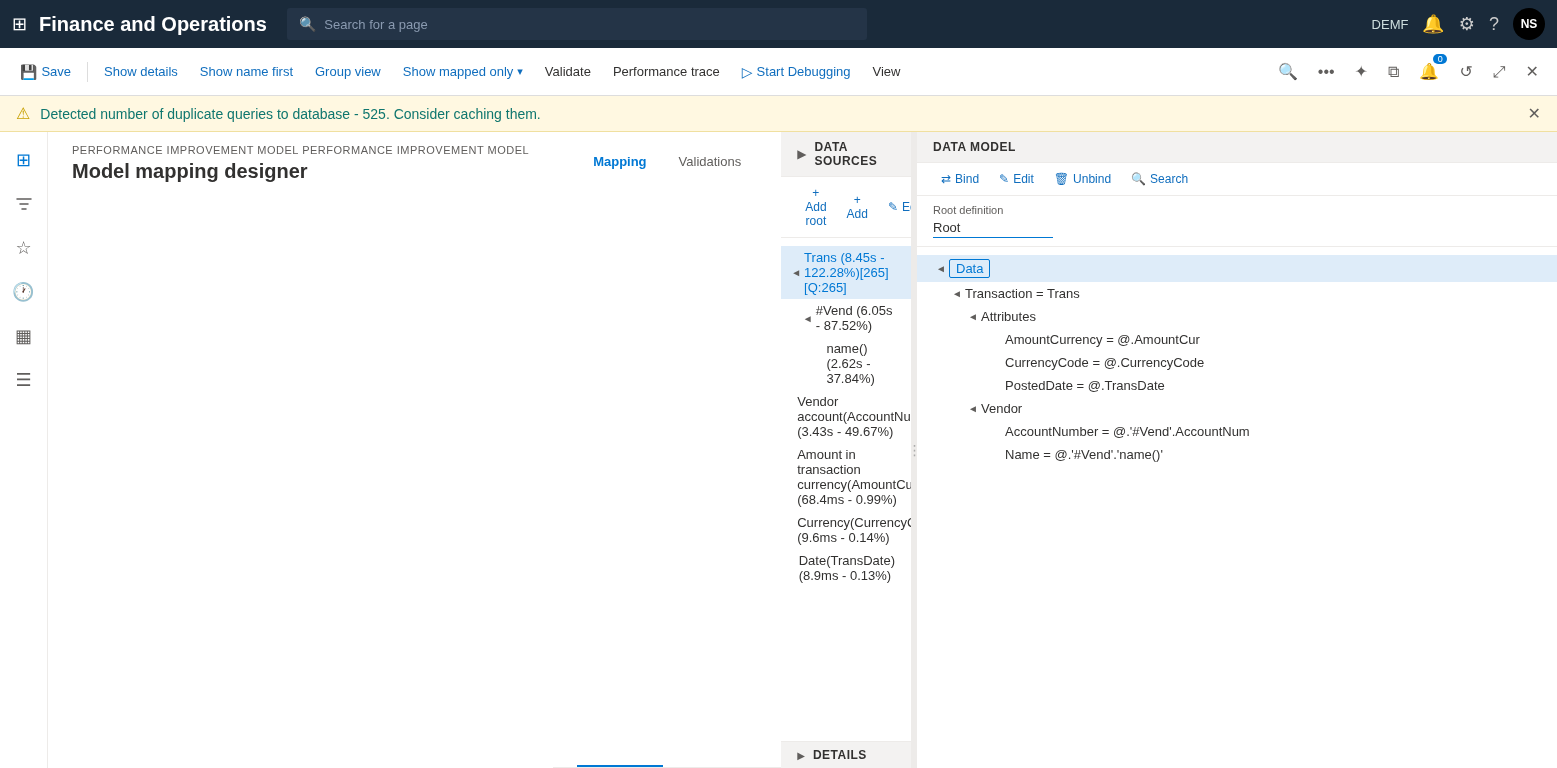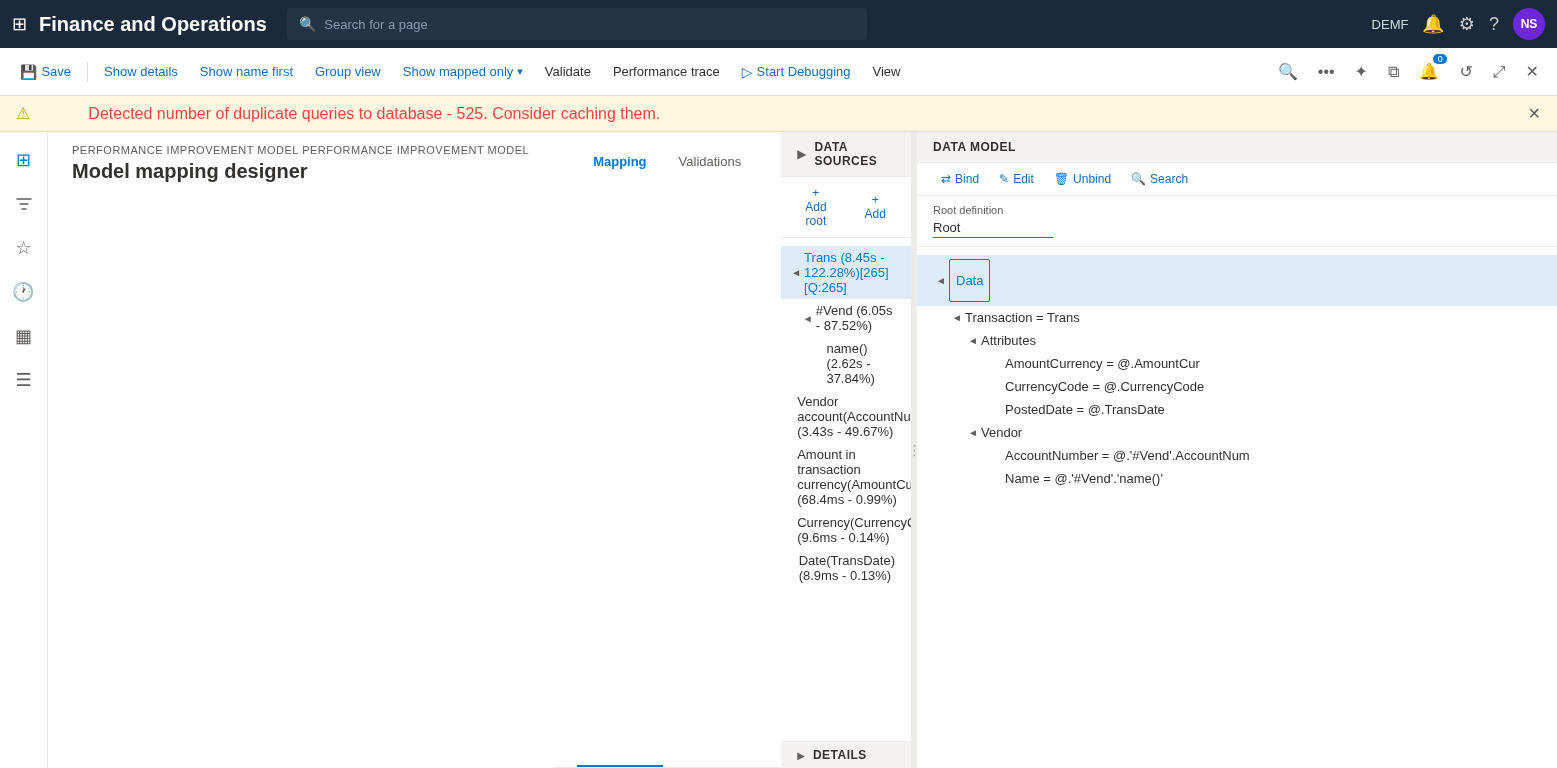--- a/index.html
+++ b/index.html
@@ -16,21 +16,21 @@
       background: #243447; border-radius: 3px; padding: 0 12px; height: 32px; gap: 8px;
     }
     .search-bar .search-icon { color: #aaa; font-size: 14px; }
     .search-bar input {
       background: transparent; border: none; outline: none; color: #ccc; font-size: 13px; flex: 1;
     }
     .search-bar input::placeholder { color: #8a9ab0; }
     .top-nav-right { display: flex; align-items: center; gap: 14px; margin-left: auto; color: #fff; }
     .top-nav-right .demf { font-size: 13px; color: #cdd; }
     .top-nav-right .icon-btn { color: #ccc; font-size: 18px; cursor: pointer; }
-    .avatar { width: 32px; height: 32px; border-radius: 50%; background: #6d28d9; display: flex; align-items: center; justify-content: center; color: #fff; font-size: 12px; font-weight: 700; cursor: pointer; }
+    .avatar { width: 32px; height: 32px; border-radius: 50%; background: #000000; display: flex; align-items: center; justify-content: center; color: #fff; font-size: 12px; font-weight: 700; cursor: pointer; }
 
     
     .toolbar {
       display: flex; align-items: center; background: #fff; border-bottom: 1px solid #ddd;
       height: 48px; padding: 0 10px; gap: 2px;
     }
     .toolbar-btn {
       display: flex; align-items: center; gap: 4px; padding: 4px 10px; border-radius: 3px;
       cursor: pointer; color: #106ebe; font-size: 13px; background: none; border: none; white-space: nowrap;
     }
@@ -42,21 +42,21 @@
     .toolbar-right .icon-btn { color: #605e5c; font-size: 16px; cursor: pointer; padding: 4px 8px; border-radius: 3px; }
     .notification-badge { position: relative; }
     .notification-badge .badge { position: absolute; top: -4px; right: 0; background: #0078d4; color: #fff; border-radius: 10px; font-size: 9px; padding: 0 4px; min-width: 14px; text-align: center; }
 
     
     .warning-bar {
       display: flex; align-items: center; background: #fff8e1; border-bottom: 1px solid #f0e0a0;
       padding: 8px 16px; gap: 10px; min-height: 36px;
     }
     .warning-bar .warn-icon { color: #c8a000; font-size: 16px; }
-    .warning-bar .warn-text { font-size: 16px; color: #ef4444; flex: 1; margin-left: 48px; }
+    .warning-bar .warn-text { font-size: 14px; color: #0f766e; flex: 1; }
     .warning-bar .close-btn { color: #605e5c; cursor: pointer; font-size: 16px; }
 
     
     .main-layout { display: flex; height: calc(768px - 48px - 48px - 36px); }
 
     
     .sidebar-nav {
       width: 48px; background: #fff; border-right: 1px solid #edebe9; display: flex; flex-direction: column;
       align-items: center; padding-top: 8px; gap: 4px;
     }
@@ -81,21 +81,21 @@
 
     
     .left-pane { flex: 1; border-right: 1px solid #edebe9; display: flex; flex-direction: column; overflow: hidden; }
     .pane-header {
       display: flex; align-items: center; padding: 8px 16px; background: #f3f2f1; border-bottom: 1px solid #edebe9; gap: 8px;
     }
     .pane-collapse { cursor: pointer; color: #605e5c; font-size: 12px; }
     .pane-title { font-size: 12px; font-weight: 700; color: #323130; text-transform: uppercase; letter-spacing: 0.5px; flex: 1; }
 
     
-    .pane-toolbar { display: flex; align-items: center; padding: 6px 16px; background: #fff; border-bottom: 1px solid #edebe9; gap: 22px; }
+    .pane-toolbar { display: flex; align-items: center; padding: 6px 16px; background: #fff; border-bottom: 1px solid #edebe9; gap: 4px; }
     .pane-toolbar-btn {
       display: flex; align-items: center; gap: 4px; padding: 3px 8px; border-radius: 3px;
       cursor: pointer; color: #106ebe; font-size: 12px; background: none; border: none;
     }
     .pane-toolbar-btn .icon { font-size: 12px; }
 
     
     .tree-container { flex: 1; overflow-y: auto; padding: 8px 0; }
     .tree-item { display: flex; align-items: center; padding: 4px 16px 4px 0; cursor: pointer; }
     .tree-item.selected { background: #deecf9; }
@@ -119,21 +119,21 @@
     .root-def-label { font-size: 11px; color: #605e5c; margin-bottom: 4px; }
     .root-def-value { font-size: 13px; color: #323130; border-bottom: 1px solid #0078d4; padding-bottom: 2px; display: inline-block; min-width: 120px; }
 
     
     .dm-tree { flex: 1; overflow-y: auto; padding: 8px 0; }
     .dm-item { display: flex; align-items: center; padding: 4px 8px 4px 0; cursor: pointer; }
     .dm-item.selected { background: #deecf9; }
     .dm-item .indent { display: inline-block; }
     .dm-item .expander { width: 16px; display: inline-flex; align-items: center; justify-content: center; color: #605e5c; font-size: 10px; cursor: pointer; flex-shrink: 0; }
     .dm-item .item-text { font-size: 13px; color: #323130; text-align: center; }
-    .dm-item .item-box { border: 1px solid #0078d4; padding: 13px 6px; border-radius: 2px; color: #0078d4; font-size: 13px; }
+    .dm-item .item-box { border: 1px solid #0078d4; padding: 1px 6px; border-radius: 2px; color: #0078d4; font-size: 13px; }
 
     
     .details-panel { border-top: 1px solid #edebe9; }
     .details-header { display: flex; align-items: center; padding: 6px 16px; cursor: pointer; background: #f3f2f1; }
     .details-header .expander { color: #605e5c; font-size: 10px; margin-right: 8px; }
     .details-title { font-size: 12px; font-weight: 700; color: #323130; text-transform: uppercase; letter-spacing: 0.5px; }
 
     
     ::-webkit-scrollbar { width: 8px; height: 8px; }
     ::-webkit-scrollbar-track { background: #f3f2f1; }

